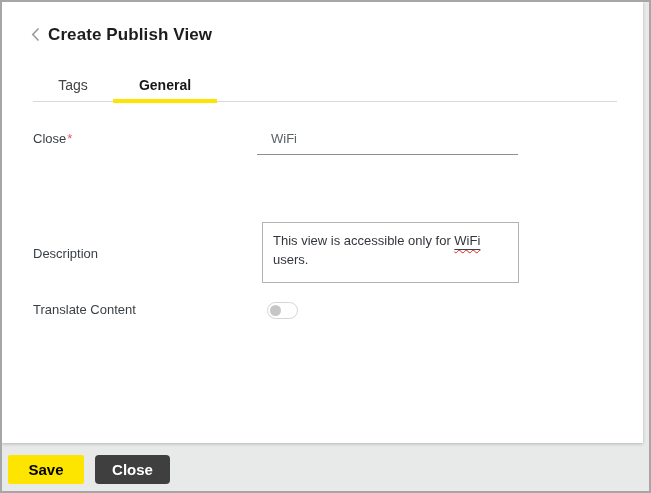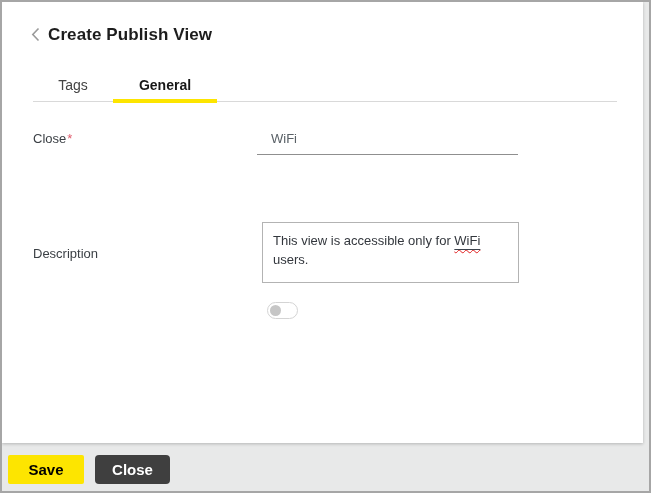--- a/index.html
+++ b/index.html
@@ -154,20 +154,21 @@
       <span>Close</span><span class="req">*</span>
     </div>
     <input class="line-input" style="top: 126px;" type="text" value="WiFi">
 
 
     <div class="field-label" style="top:244px;">Description</div>
     <div class="textarea-box">
       <span>This view is accessible only for </span><span class="squiggle"><span>WiFi</span></span><span> users.</span>
     </div>
 
+    <div class="field-label" style="top:300px;">Translate Content</div>
     <div class="toggle" role="switch" aria-checked="off">
       <div class="toggle-knob"></div>
     </div>
 
   </div>
 
   <button class="btn btn-close">
     <span>Close</span>
   </button>
   <button class="btn btn-save">

